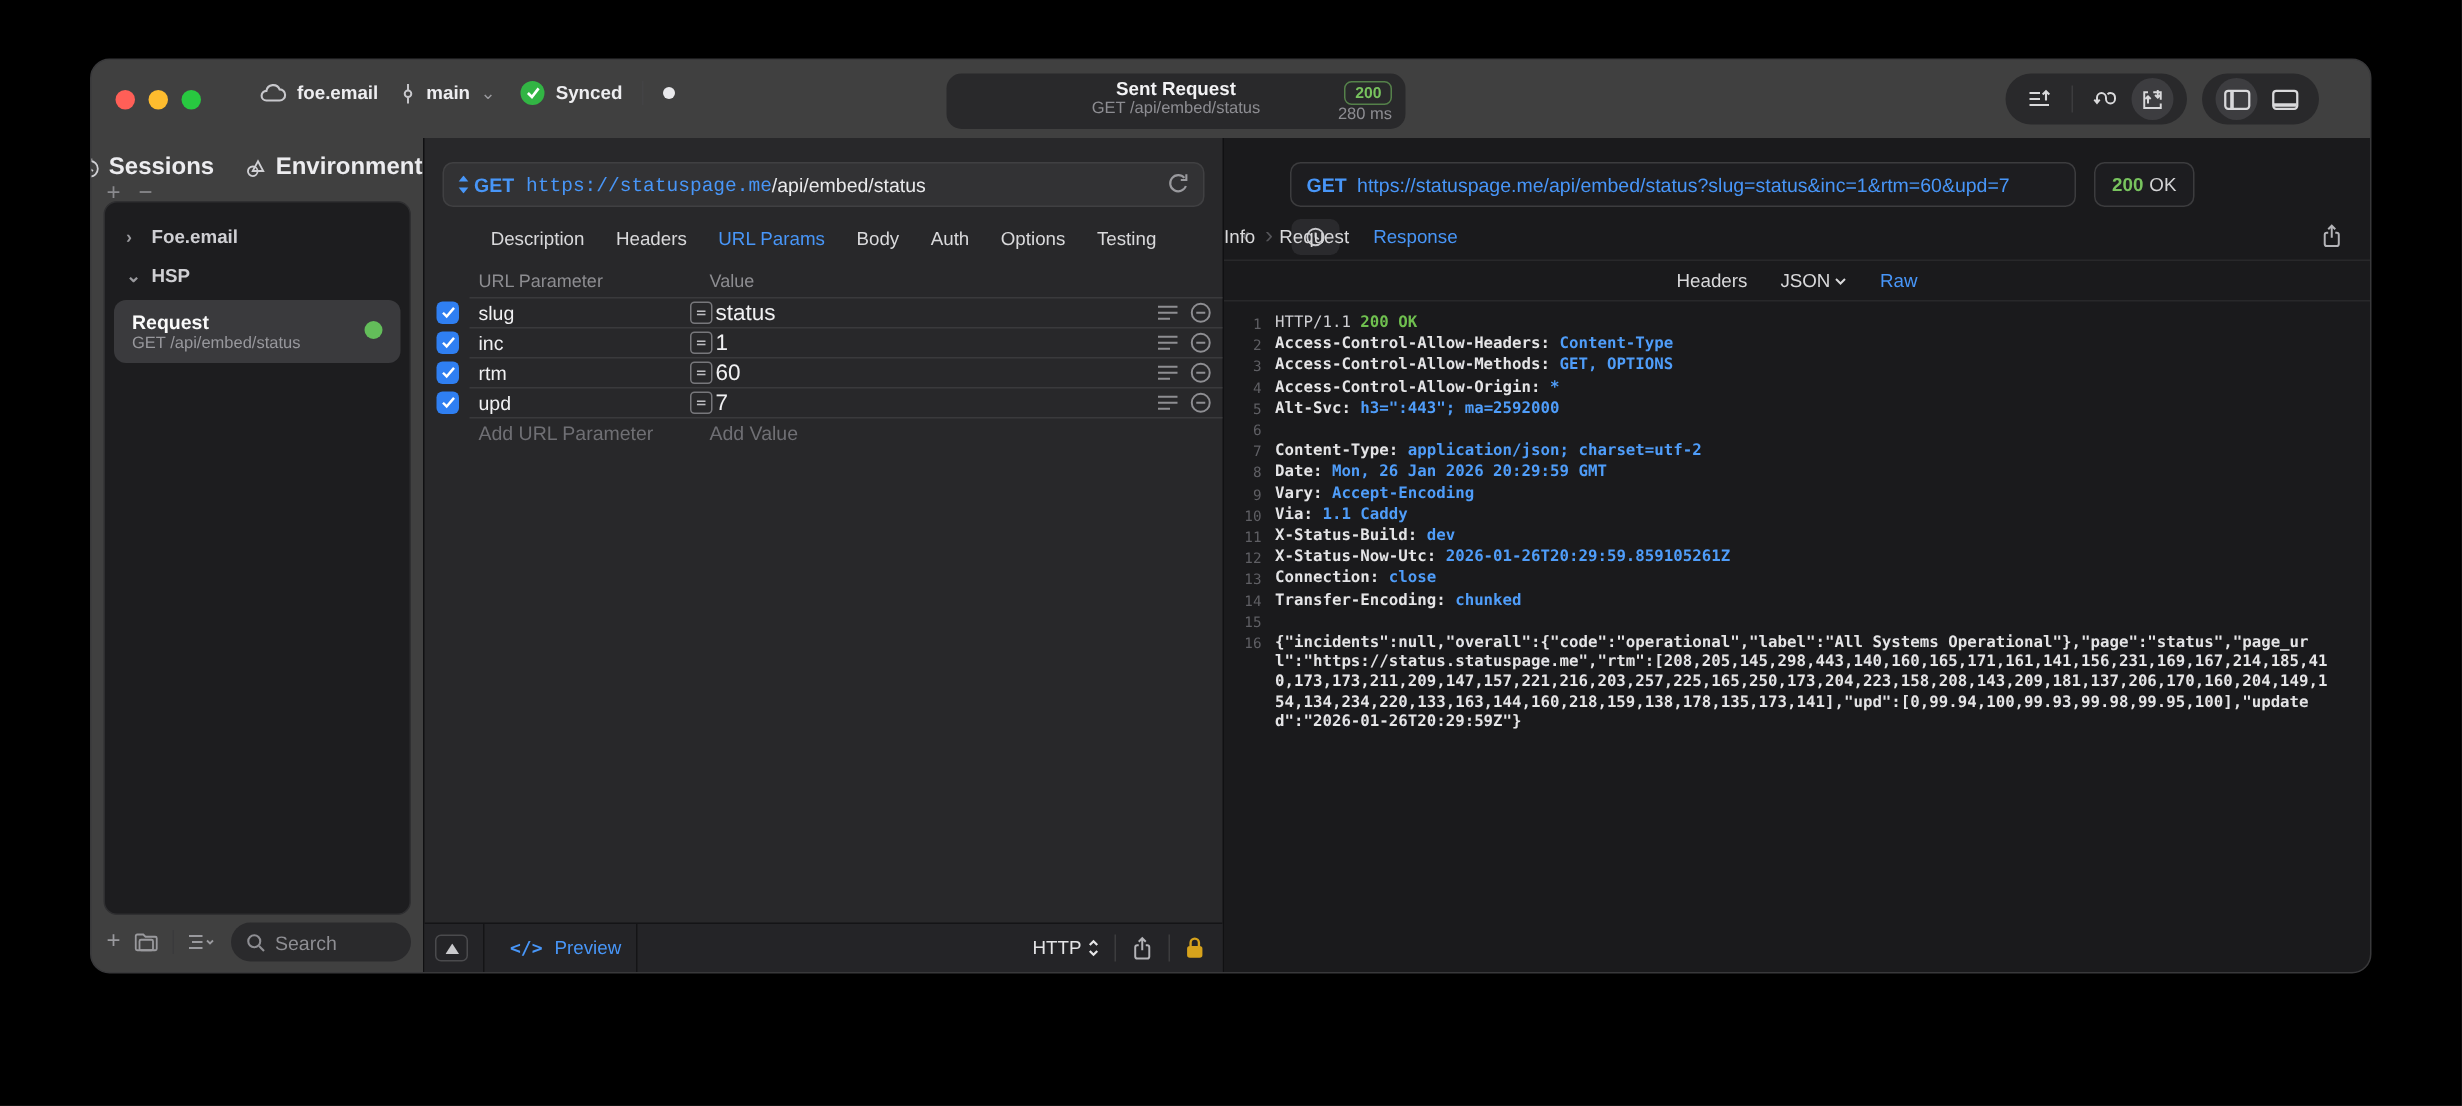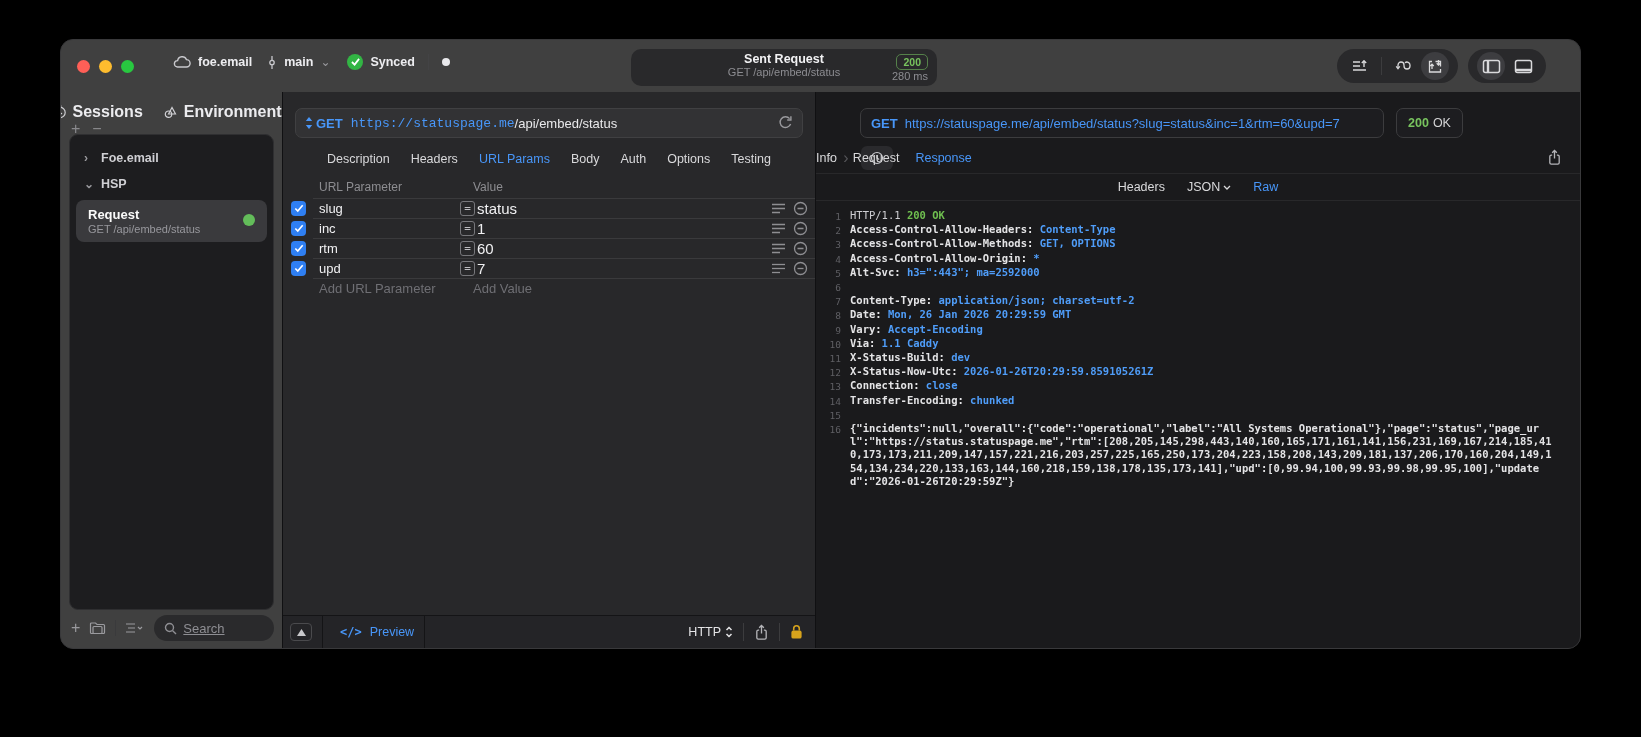--- a/index.html
+++ b/index.html
@@ -59,21 +59,21 @@
   .req-item { margin:3px 6px; background:#3a3a3d; border-radius:8px; padding:7px 12px;
     position:relative; }
   .req-item .t { font-size:13px; font-weight:700; color:#fafafa; }
   .req-item .s { font-size:11px; color:#98989d; margin-top:1px; }
   .green-dot { position:absolute; right:12px; top:14px; width:12px; height:12px;
     border-radius:50%; background:#63bd5a; }
   .side-toolbar { position:absolute; left:10px; right:8px; bottom:7px; display:flex;
     align-items:center; gap:9px; color:#9a9a9e; }
   .side-toolbar .vsep { width:1px; height:16px; background:#3a3a3c; }
   .search-pill { flex:1; height:26px; background:#2a2a2c; border-radius:14px; display:flex;
-    align-items:center; gap:6px; padding:0 10px; color:#8e8e93; font-size:13px;text-decoration:underline; }
+    align-items:center; gap:6px; padding:0 10px; color:#8e8e93; font-size:13px; }
 
   
   .url-bar { margin:16px 12px 0; height:30px; background:#323234; border:1px solid #404042;
     border-radius:7px; display:flex; align-items:center; padding:0 9px; }
   .url-bar .method { color:#4896f8; font-weight:700; font-size:13px; margin:0 8px 0 3px; }
   .url-host { color:#4896f8; font-size:13px;font-family:Liberation Mono, monospace; }
   .url-path { color:#e9e9eb; font-size:13px; }
   .url-bar .spacer { flex:1; }
   .req-tabs { display:flex; justify-content:center; gap:21px; margin-top:14px; height:22px;
     align-items:flex-start; }

